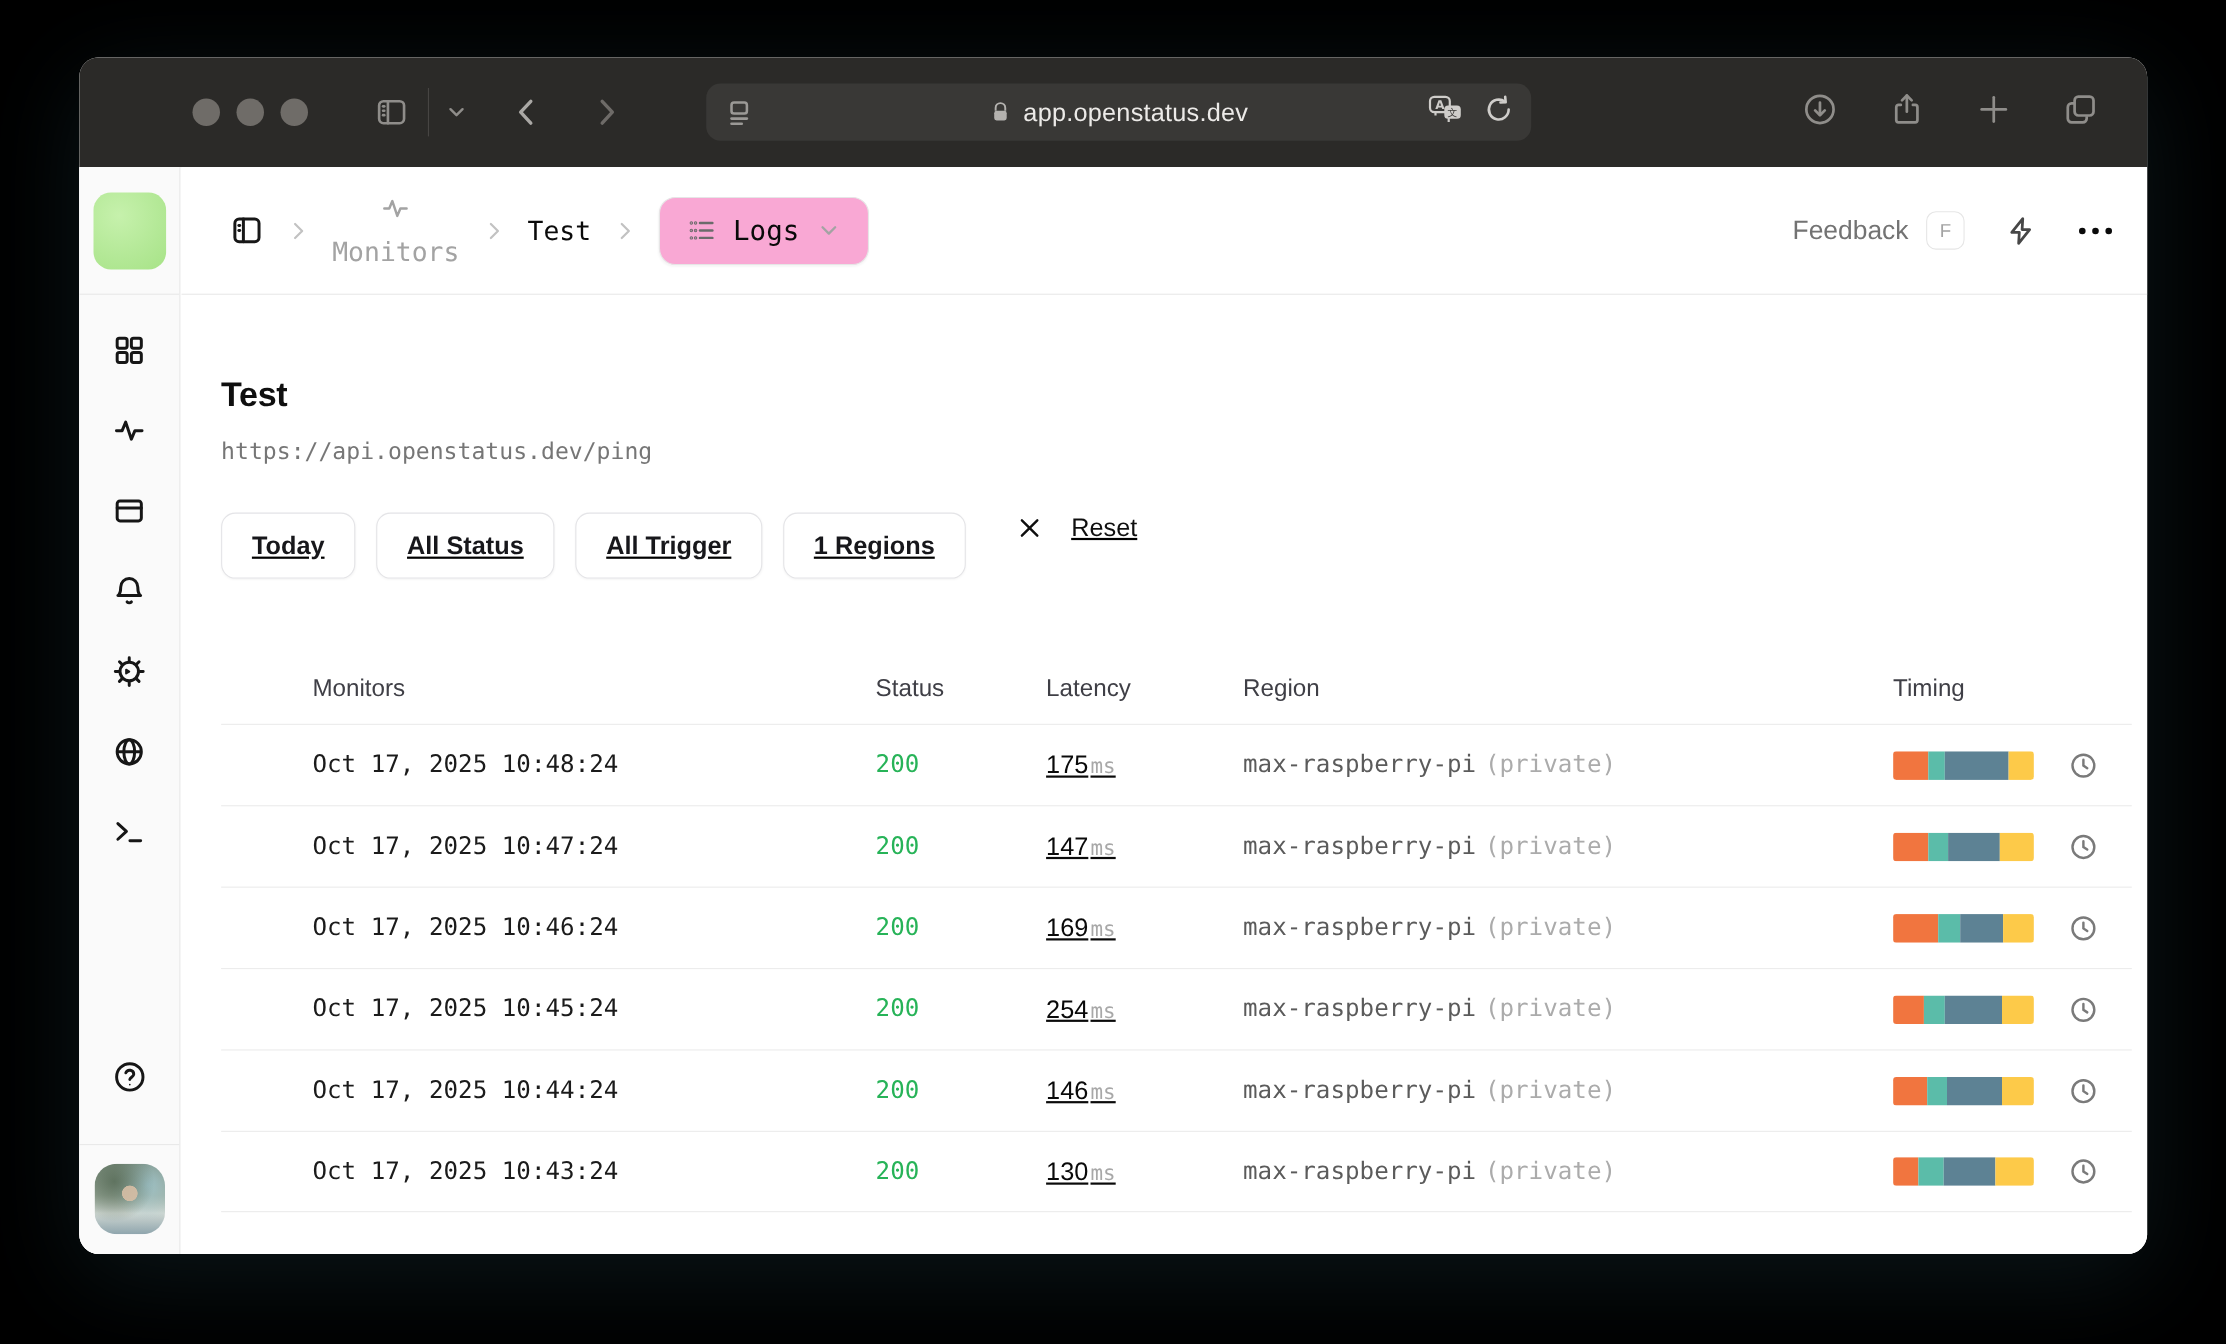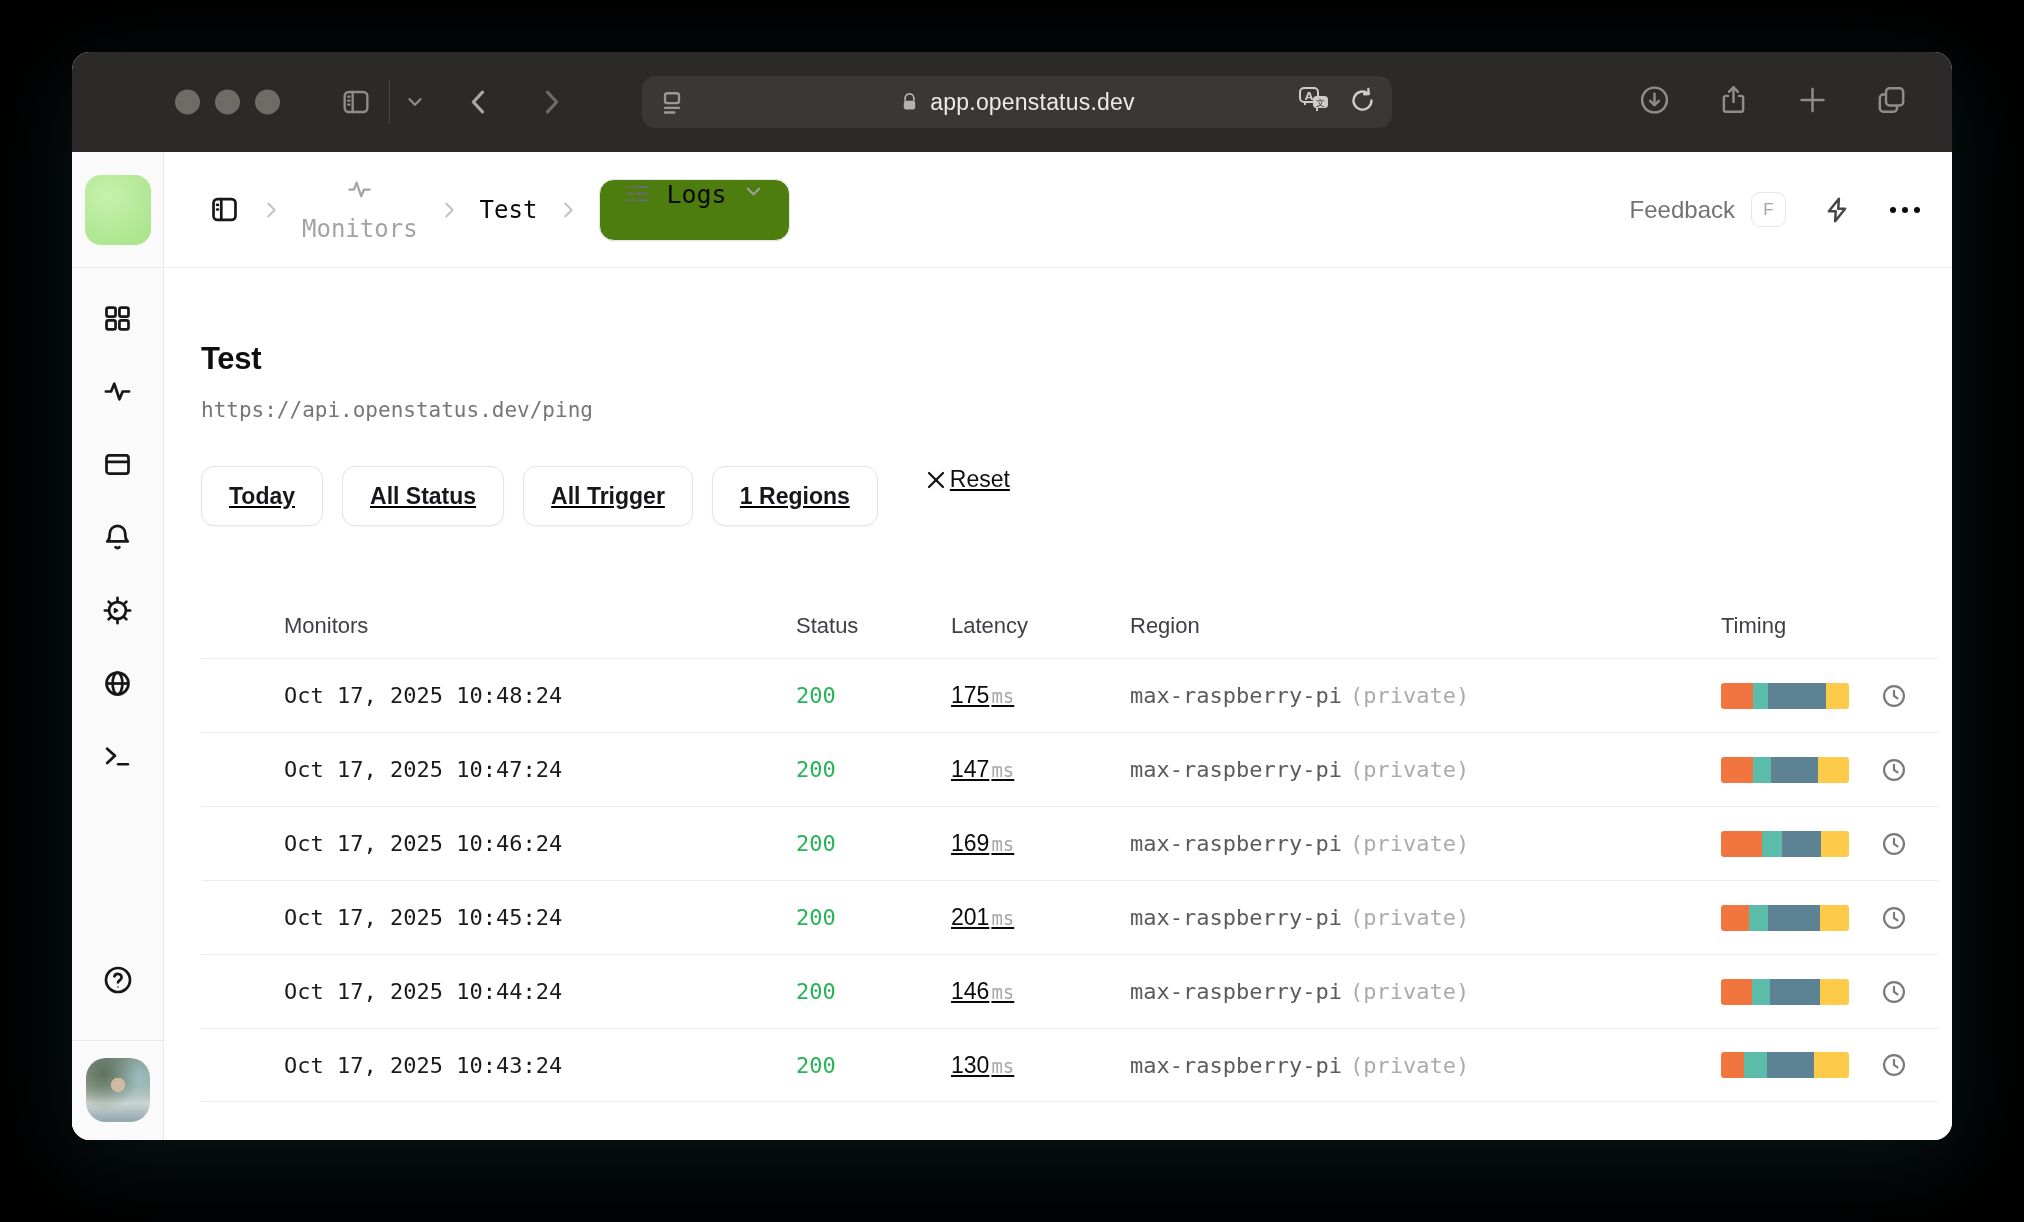--- a/index.html
+++ b/index.html
@@ -64,22 +64,22 @@
     position:absolute; left:93px; right:0; top:0; height:116px;
     border-bottom:1px solid #e9e9e9; display:flex; align-items:center;
     padding:0 32px 0 44px; background:#fff;
   }
   .crumb-chev { color:#c2c2c2; margin:0 20px; display:flex; }
   .crumb { display:flex; align-items:center; gap:12px; font-size:24px; }
   .crumb.gray { color:#a3a3a3; }
   .crumb.dark { color:#0a0a0a; }
   .panel-ico { color:#171717; display:flex; }
   .logs-btn {
-    display:flex; gap:15px; height:62px; padding:0 24px;
-    border:1px solid #e6e6e6; border-radius:15px; background:#4d7c0f;
+    display:flex; align-items:center; gap:15px; height:62px; padding:0 24px;
+    border:1px solid #e6e6e6; border-radius:15px; background:#f9a8d4;
     box-shadow:0 1px 2px rgba(0,0,0,.04); cursor:pointer;
   }
   .logs-btn .lbl { font-size:25px; color:#0a0a0a; }
   .appbar-right { margin-left:auto; display:flex; align-items:center; }
   .feedback { font-size:24px; color:#737373; }
   .kbd {
     width:35px; height:35px; margin-left:16px; border:1px solid #e6e6e6; border-radius:9px;
     display:flex; align-items:center; justify-content:center;
     font-size:17px; color:#a3a3a3;
   }
@@ -90,21 +90,21 @@
   
   .content { position:absolute; left:93px; right:0; top:117px; bottom:0; padding:72px 14px 0 36px; overflow:hidden; }
   h1.page-title { margin:0; font-size:31px; font-weight:700; color:#0f0f0f; letter-spacing:-.3px; }
   .endpoint { margin-top:21px; font-size:21px; color:#767676; }
   .filters { margin-top:44px; display:flex; align-items:flex-start; gap:19px;text-decoration:underline; }
   .fbtn {
     height:60px; padding:0 27px; border:1px solid #e4e4e7; border-radius:13px; background:#fff;
     display:flex; align-items:center; font-size:23px; font-weight:600; color:#17171b;
     box-shadow:0 1px 2px rgba(0,0,0,.04); cursor:pointer;
   }
-  .reset { margin-left:27px; display:flex; align-items:center; gap:2px; font-size:23px; font-weight:500; color:#0f0f0f; cursor:pointer; }
+  .reset { margin-left:27px; display:flex; align-items:center; gap:26px; font-size:23px; font-weight:500; color:#0f0f0f; cursor:pointer; }
 
   .logtable { margin-top:68px; }
   .tgrid { display:grid; grid-template-columns:83px 512px 155px 179px 591px 1fr; align-items:center; }
   .thead { height:64px; color:#3f3f46; font-size:22px; font-weight:500; }
   .trow { height:74px; border-top:1px solid #ececec; cursor:pointer; }
   .trow:last-child { border-bottom:1px solid #ececec; }
   .ind { width:20px; height:20px; border-radius:6px; margin-left:18px; }
   .ts { font-size:22px; color:#1b1b1b; }
   .stat { font-size:22px; }
   .lat { font-size:23px; color:#0a0a0a;text-decoration:underline; }
@@ -449,21 +449,21 @@
                     <polyline points="12 7.5 12 12 15 14"></polyline>
         </svg>
       </span>
     </div>
   </div>
 
   <div class="tgrid trow">
     <div><span class="ind" style="background: rgb(34, 197, 94);"></span></div>
     <div class="ts mono">Oct 17, 2025 10:45:24</div>
     <div class="stat mono" style="color: rgb(39, 179, 88);">200</div>
-    <div class="lat"><span>201</span><span class="unit">ms</span></div>
+    <div class="lat"><span>254</span><span class="unit">ms</span></div>
     <div class="reg mono"><span>max-raspberry-pi</span><span class="note">(private)</span></div>
     <div class="timing-cell">
       <span class="tbar">
                   <span style="width: 22%; background: rgb(241, 117, 63);"></span>
                   <span style="width: 15%; background: rgb(91, 188, 169);"></span>
                   <span style="width: 40%; background: rgb(93, 130, 148);"></span>
                   <span style="width: 23%; background: rgb(253, 202, 73);"></span>
                 </span>
       <span class="clock">
         <svg width="28" height="28" viewBox="0 0 24 24" fill="none" stroke="currentColor" stroke-width="1.9" stroke-linecap="round">

